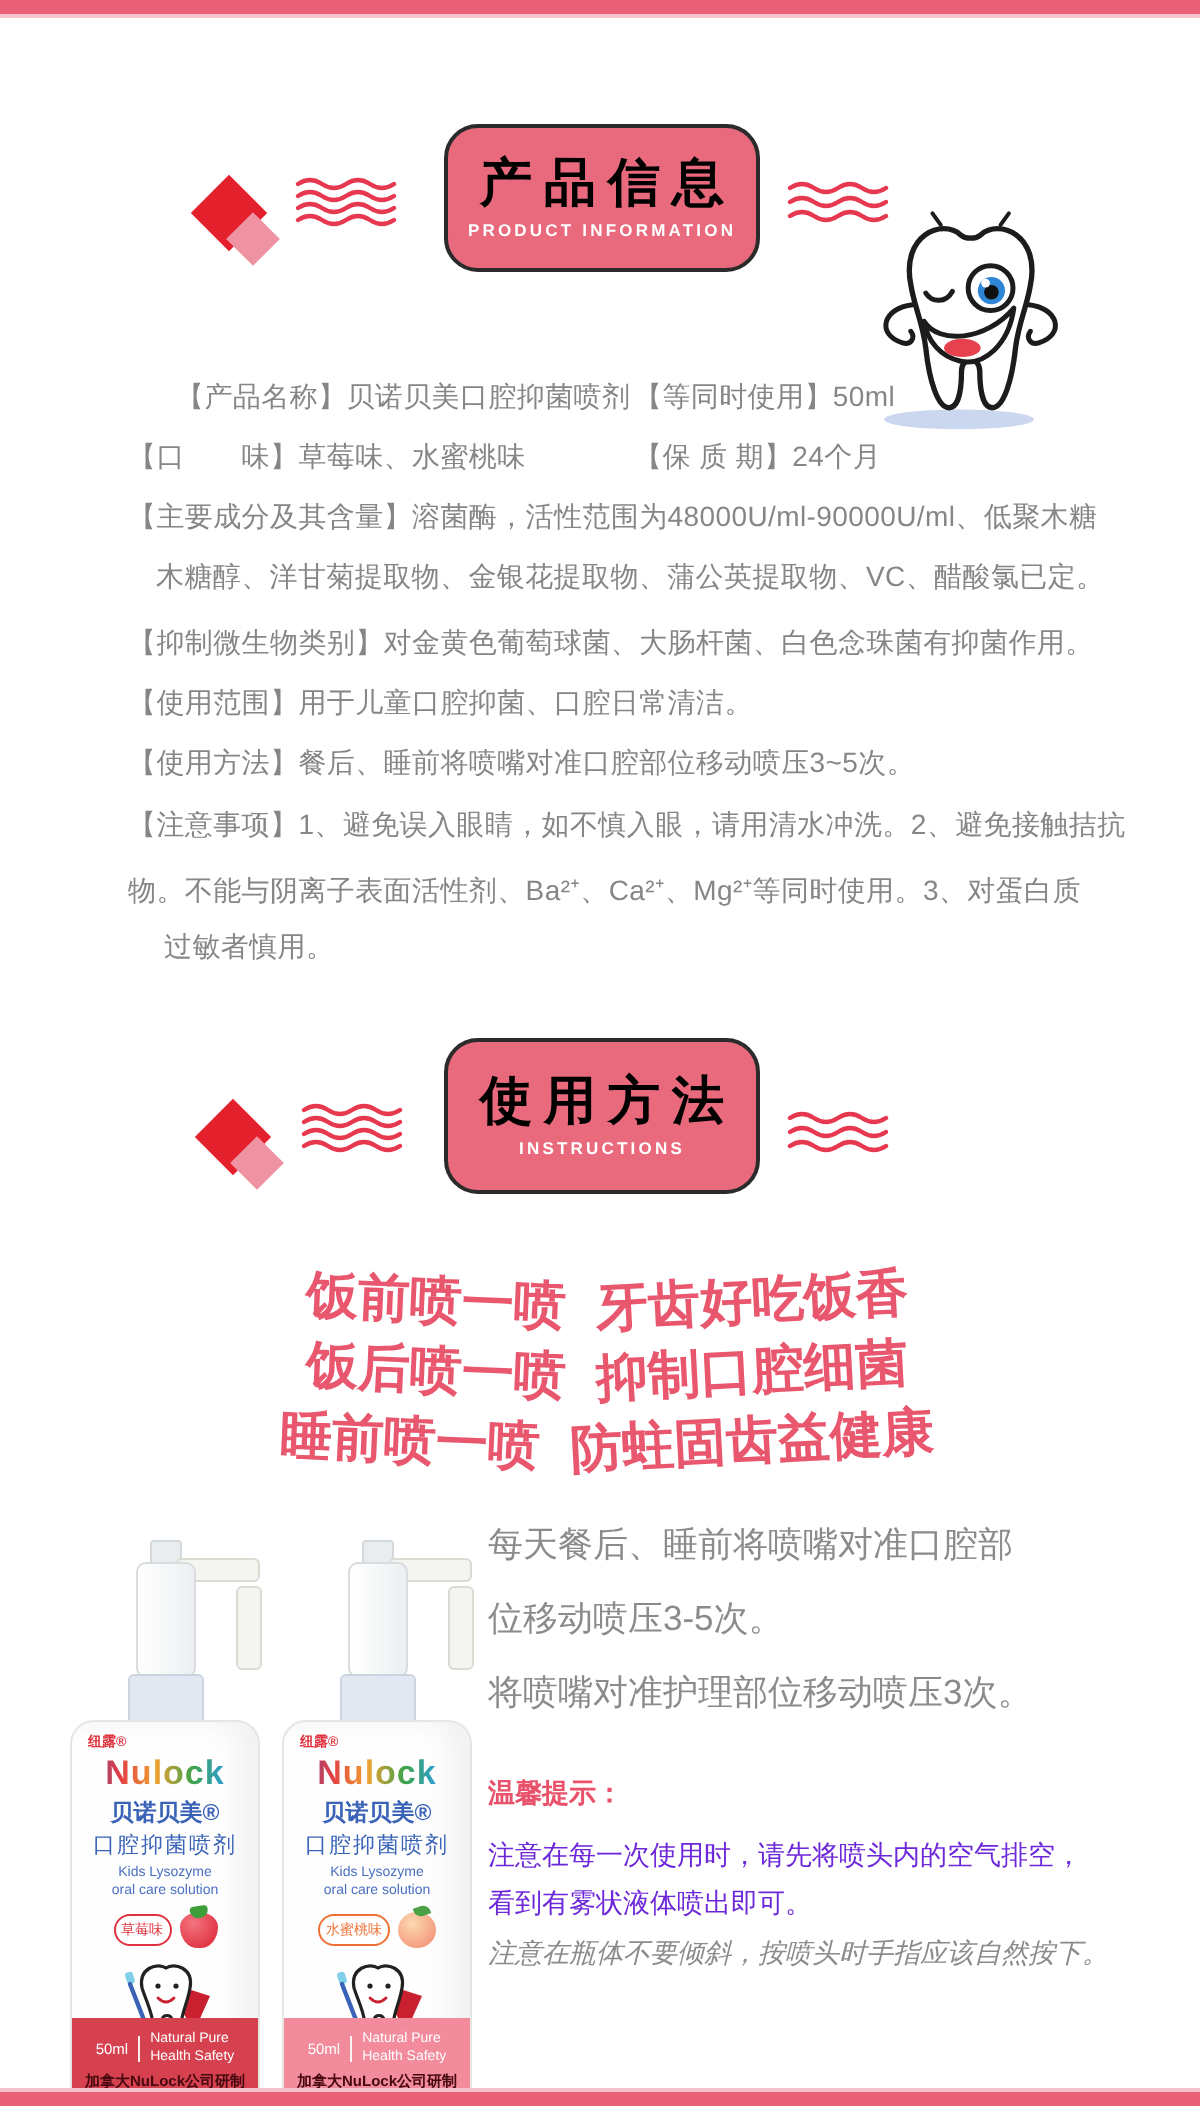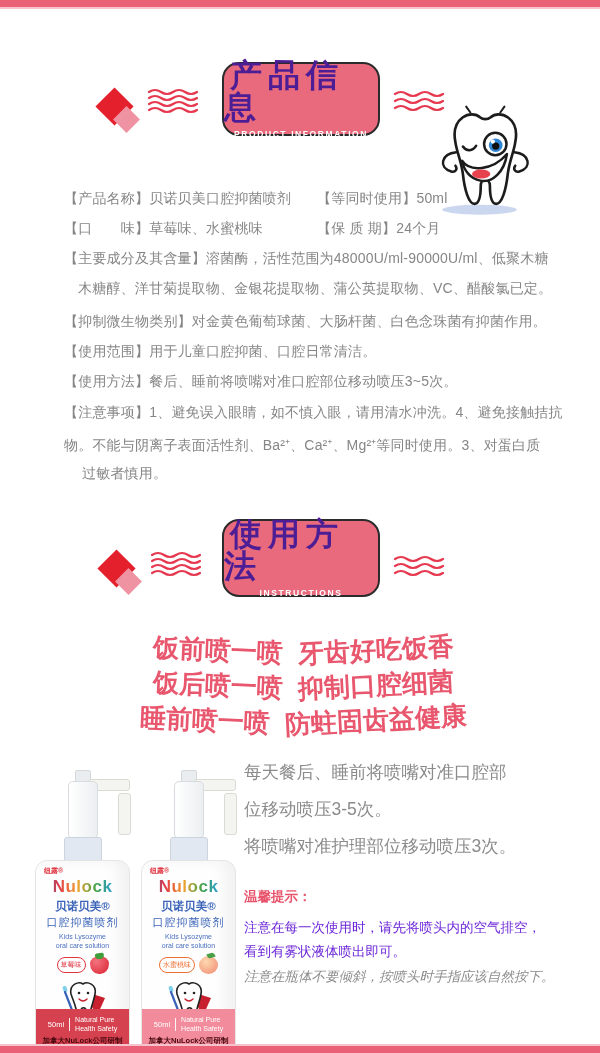--- a/index.html
+++ b/index.html
@@ -10,21 +10,21 @@
   
   .bar { position:absolute; left:0; width:600px; background:#ea6076; }
   .bar-top { top:0; height:7px; }
   .bar-top-stripe { position:absolute; left:0; top:7px; width:600px; height:2px; background:#f6c3cc; }
   .bar-bottom { top:1046px; height:7px; }
   .bar-bottom-stripe { position:absolute; left:0; top:1044px; width:600px; height:2px; background:#f6c3cc; }
 
   
   .banner { position:absolute; width:158px; height:74px; background:#e96a7d; border:2.5px solid #2b2b2b;
             border-radius:17px; display:flex; flex-direction:column; align-items:center; justify-content:center; }
-  .banner-title { color:#4c1d95; font-size:32px; font-weight:bold; letter-spacing:6px; text-indent:6px; line-height:1; }
+  .banner-title { color:#000000; font-size:26px; font-weight:bold; letter-spacing:6px; text-indent:6px; line-height:1; }
   .banner-sub { color:#fff; font-size:8.5px; font-weight:bold; letter-spacing:1.6px; margin-top:6px; white-space:nowrap; }
 
   
   .diamond-wrap { position:absolute; width:48px; height:48px; }
   .diamond-red { position:absolute; left:0; top:0; width:27px; height:27px; background:#e4202c; transform:rotate(45deg); }
   .diamond-pink { position:absolute; left:16px; top:17px; width:19px; height:19px; background:#ef93a2; transform:rotate(45deg); }
 
   .wavy { position:absolute; }
 
   
@@ -129,30 +129,30 @@
     <path d="M42,55 c4,6 12,6 16,-1" fill="none" stroke="#1c1c1c" stroke-width="3" stroke-linecap="round"></path>
     <circle cx="81" cy="52" r="13.5" fill="#ffffff" stroke="#1c1c1c" stroke-width="3"></circle>
     <circle cx="81.5" cy="53.5" r="8.2" fill="#2f86d6"></circle>
     <circle cx="81.5" cy="54.5" r="4.4" fill="#101010"></circle>
     <circle cx="78" cy="49" r="2.6" fill="#ffffff"></circle>
     <path d="M41,72 C50,86 78,84 95,64 C92,86 77,99 63,96 C51,93.5 43,84 41,72 Z" fill="#ffffff" stroke="#1c1c1c" stroke-width="3" stroke-linejoin="round"></path>
     <ellipse cx="64" cy="88" rx="11" ry="5.5" fill="#e8414e"></ellipse>
   </svg>
 
   <div class="info-block">
-    <div class="info-line" style="top:0;">【产品名称】贝诺贝美口腔抑菌喷剂</div>
+    <div class="info-line" style="top:0;margin-left:24px;">【产品名称】贝诺贝美口腔抑菌喷剂</div>
     <div class="info-line" style="top:0; left:253px;">【等同时使用】50ml</div>
     <div class="info-line" style="top:30px;">【口　　味】草莓味、水蜜桃味</div>
     <div class="info-line" style="top:30px; left:253px;">【保 质 期】24个月</div>
     <div class="info-line" style="top:60px;">【主要成分及其含量】溶菌酶，活性范围为48000U/ml-90000U/ml、低聚木糖</div>
     <div class="info-line" style="top:90px; left:14px;">木糖醇、洋甘菊提取物、金银花提取物、蒲公英提取物、VC、醋酸氯已定。</div>
     <div class="info-line" style="top:123px;">【抑制微生物类别】对金黄色葡萄球菌、大肠杆菌、白色念珠菌有抑菌作用。</div>
     <div class="info-line" style="top:153px;">【使用范围】用于儿童口腔抑菌、口腔日常清洁。</div>
     <div class="info-line" style="top:183px;">【使用方法】餐后、睡前将喷嘴对准口腔部位移动喷压3~5次。</div>
-    <div class="info-line" style="top:214px;">【注意事项】1、避免误入眼睛，如不慎入眼，请用清水冲洗。4、避免接触拮抗</div>
+    <div class="info-line" style="top:214px;">【注意事项】1、避免误入眼睛，如不慎入眼，请用清水冲洗。2、避免接触拮抗</div>
     <div class="info-line" style="top:245px;">物。不能与阴离子表面活性剂、Ba²⁺、Ca²⁺、Mg²⁺等同时使用。3、对蛋白质</div>
     <div class="info-line" style="top:275px; left:18px;">过敏者慎用。</div>
   </div>
 
   <div class="diamond-wrap" style="left:103px; top:555px;">
     <div class="diamond-red"></div>
     <div class="diamond-pink"></div>
   </div>
 
   <svg class="wavy" style="left:150px; top:551px;" width="60" height="28" viewBox="0 0 60 28">

